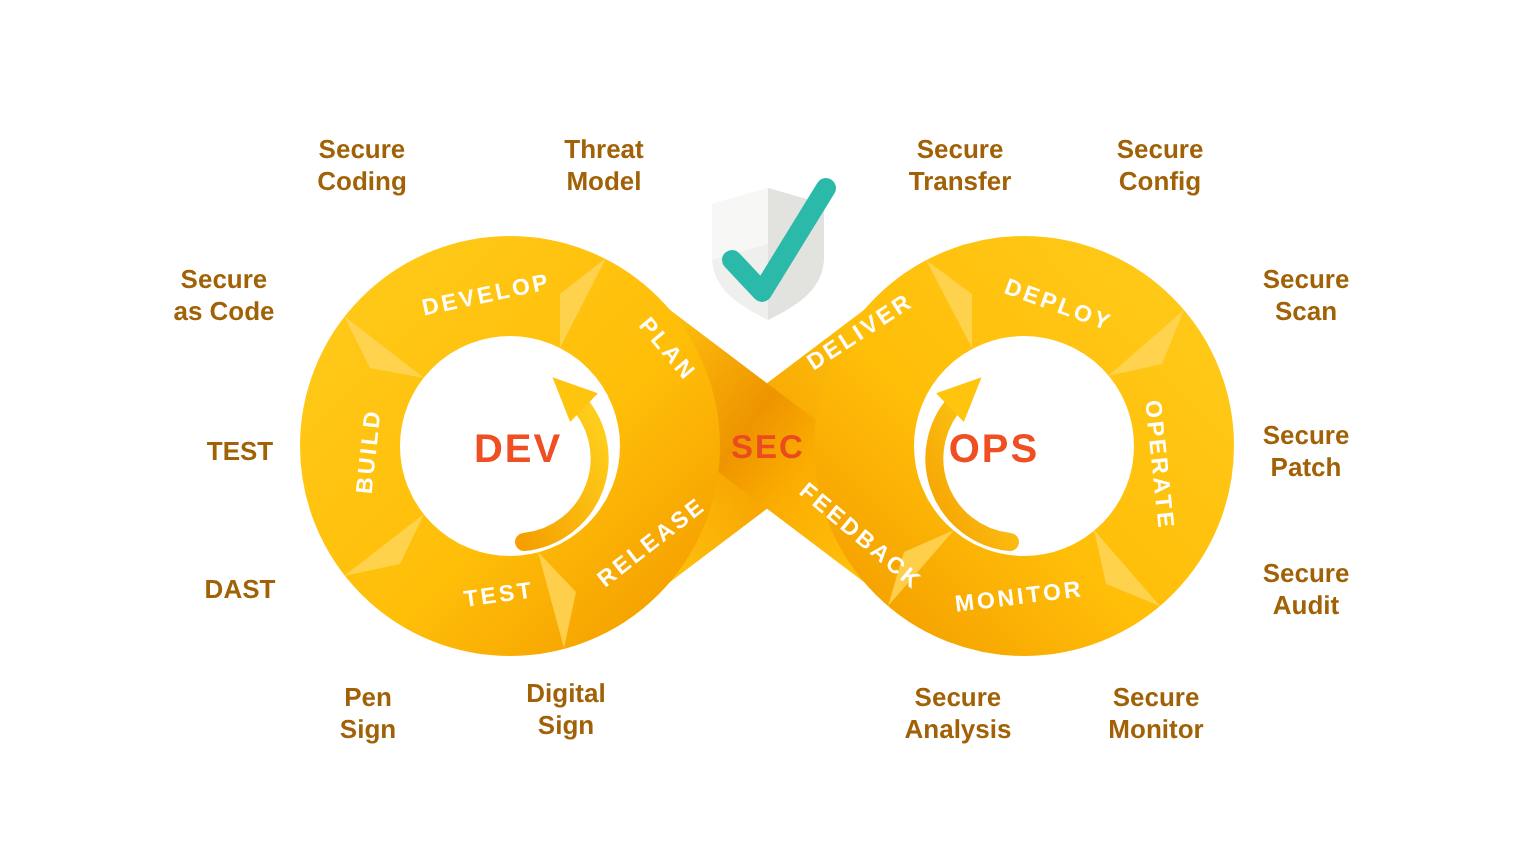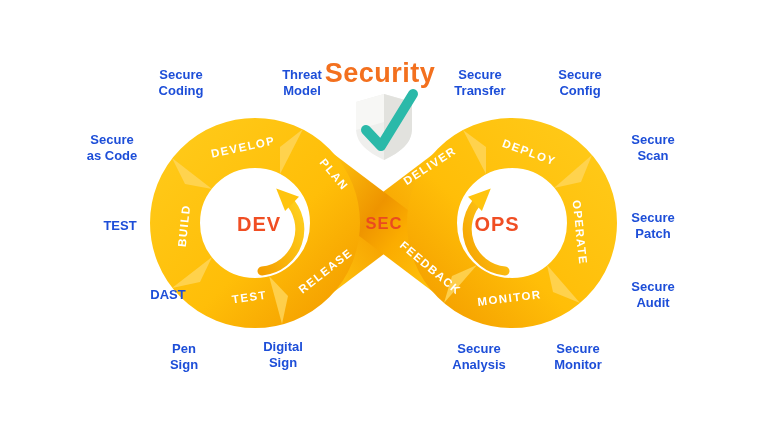--- a/index.html
+++ b/index.html
@@ -7,21 +7,21 @@
     position:relative;width:768px;height:432px;background:#ffffff;overflow:hidden;
     font-family:"Liberation Sans","DejaVu Sans",sans-serif;
   }
   .diagram-svg{position:absolute;left:0;top:0;}
   .page-title{
     position:absolute;left:380px;top:58px;transform:translateX(-50%);
     font-size:27px;font-weight:bold;color:#F3701E;letter-spacing:.5px;white-space:nowrap;
   }
   .pl{
     position:absolute;transform:translateX(-50%);
-    color:#1d4ed8;font-size:13px;font-weight:bold;line-height:15.5px;
+    color:#a16207;font-size:13px;font-weight:bold;line-height:15.5px;
     text-align:center;white-space:pre-line;
   }
   .stage-text{
     fill:#ffffff;font-family:"Liberation Sans","DejaVu Sans",sans-serif;
     font-size:11.5px;font-weight:bold;letter-spacing:1.5px;text-anchor:middle;
   }
   .center-text{
     fill:#F04E23;font-family:"Liberation Sans","DejaVu Sans",sans-serif;
     font-size:20px;font-weight:bold;letter-spacing:1px;text-anchor:middle;
   }
@@ -111,38 +111,37 @@
     <text class="stage-text" transform="translate(528,156) rotate(20)">DEPLOY</text>
     <text class="stage-text" transform="translate(576,233) rotate(84)">OPERATE</text>
     <text class="stage-text" transform="translate(510,302) rotate(-7)">MONITOR</text>
     <text class="stage-text" transform="translate(428,271) rotate(40)">FEEDBACK</text>
 
     <text class="center-text" x="259" y="231">DEV</text>
     <text class="center-text" x="497" y="231">OPS</text>
     <text class="sec-text" x="384" y="229">SEC</text>
   </svg>
 
-  <div class="page-title">Security</div>
 
   <div class="pl" style="left:181px;top:67px;">Secure
 Coding</div>
   <div class="pl" style="left:282px;top:67px;margin-left:20px;">Threat
 Model</div>
   <div class="pl" style="left:480px;top:67px;">Secure
 Transfer</div>
   <div class="pl" style="left:580px;top:67px;">Secure
 Config</div>
   <div class="pl" style="left:112px;top:132px;">Secure
 as Code</div>
   <div class="pl" style="left:653px;top:132px;">Secure
 Scan</div>
   <div class="pl" style="left:120px;top:218px;">TEST</div>
   <div class="pl" style="left:653px;top:210px;">Secure
 Patch</div>
-  <div class="pl" style="left:120px;top:287px;margin-left:48px;">DAST</div>
+  <div class="pl" style="left:120px;top:287px;">DAST</div>
   <div class="pl" style="left:653px;top:279px;">Secure
 Audit</div>
   <div class="pl" style="left:184px;top:341px;">Pen
 Sign</div>
   <div class="pl" style="left:283px;top:339px;">Digital
 Sign</div>
   <div class="pl" style="left:479px;top:341px;">Secure
 Analysis</div>
   <div class="pl" style="left:578px;top:341px;">Secure
 Monitor</div>

